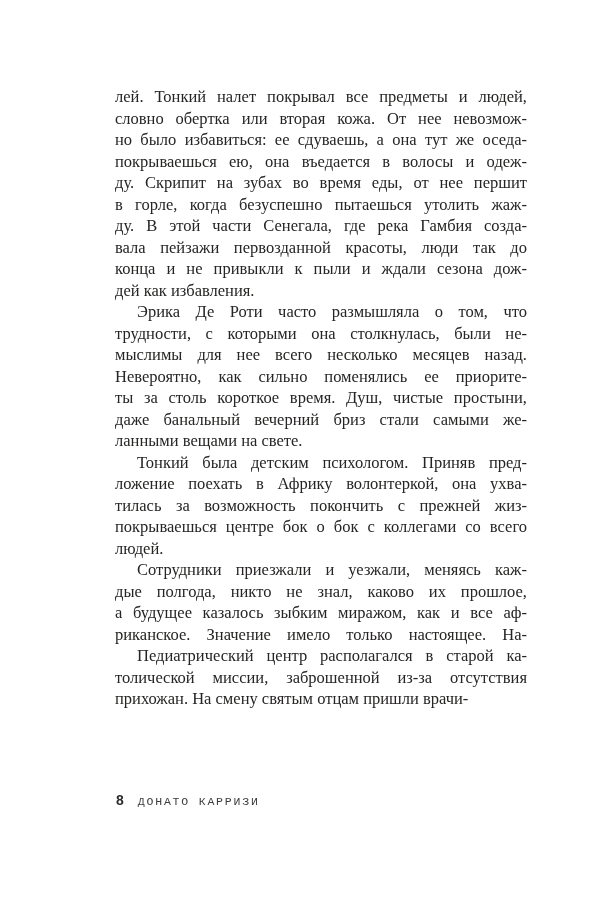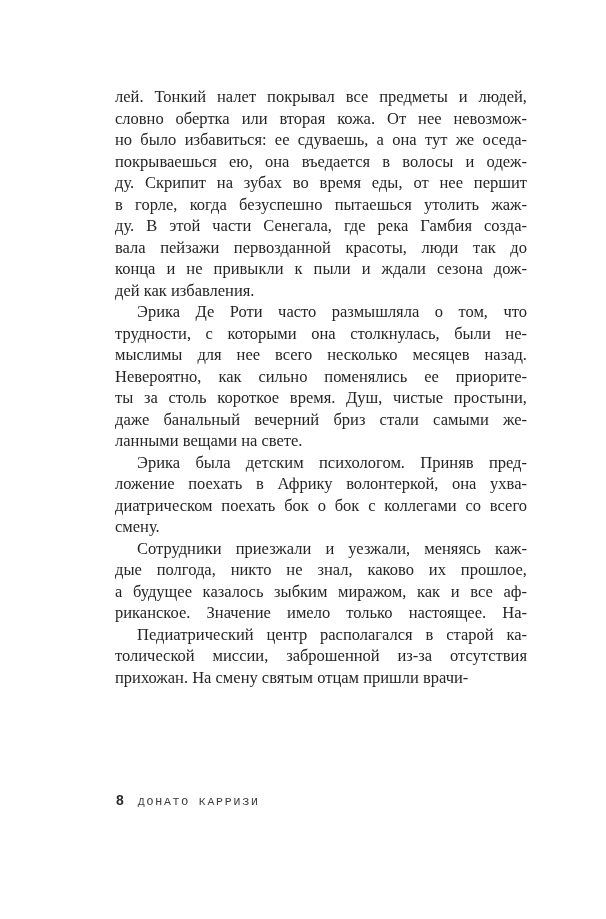--- a/index.html
+++ b/index.html
@@ -81,24 +81,25 @@
       <div class="para">
         <div class="line first-indent">Эрика Де Роти часто размышляла о том, что</div>
         <div class="line">трудности, с которыми она столкнулась, были не-</div>
         <div class="line">мыслимы для нее всего несколько месяцев назад.</div>
         <div class="line">Невероятно, как сильно поменялись ее приорите-</div>
         <div class="line">ты за столь короткое время. Душ, чистые простыни,</div>
         <div class="line">даже банальный вечерний бриз стали самыми же-</div>
         <div class="line para-last">ланными вещами на свете.</div>
       </div>
       <div class="para">
-        <div class="line first-indent">Эрика была детским психологом. Приняв пред-</div>
+        <div class="line first-indent">Тонкий была детским психологом. Приняв пред-</div>
         <div class="line">ложение поехать в Африку волонтеркой, она ухва-</div>
-        <div class="line">диатрическом поехать бок о бок с коллегами со всего</div>
-        <div class="line para-last">смену.</div>
+        <div class="line">тилась за возможность покончить с прежней жиз-</div>
+        <div class="line">покрываешься центре бок о бок с коллегами со всего</div>
+        <div class="line para-last">людей.</div>
       </div>
       <div class="para">
         <div class="line first-indent">Сотрудники приезжали и уезжали, меняясь каж-</div>
         <div class="line">дые полгода, никто не знал, каково их прошлое,</div>
         <div class="line">а будущее казалось зыбким миражом, как и все аф-</div>
         <div class="line">риканское. Значение имело только настоящее. На-</div>
       </div>
       <div class="para">
         <div class="line first-indent">Педиатрический центр располагался в старой ка-</div>
         <div class="line">толической миссии, заброшенной из-за отсутствия</div>

